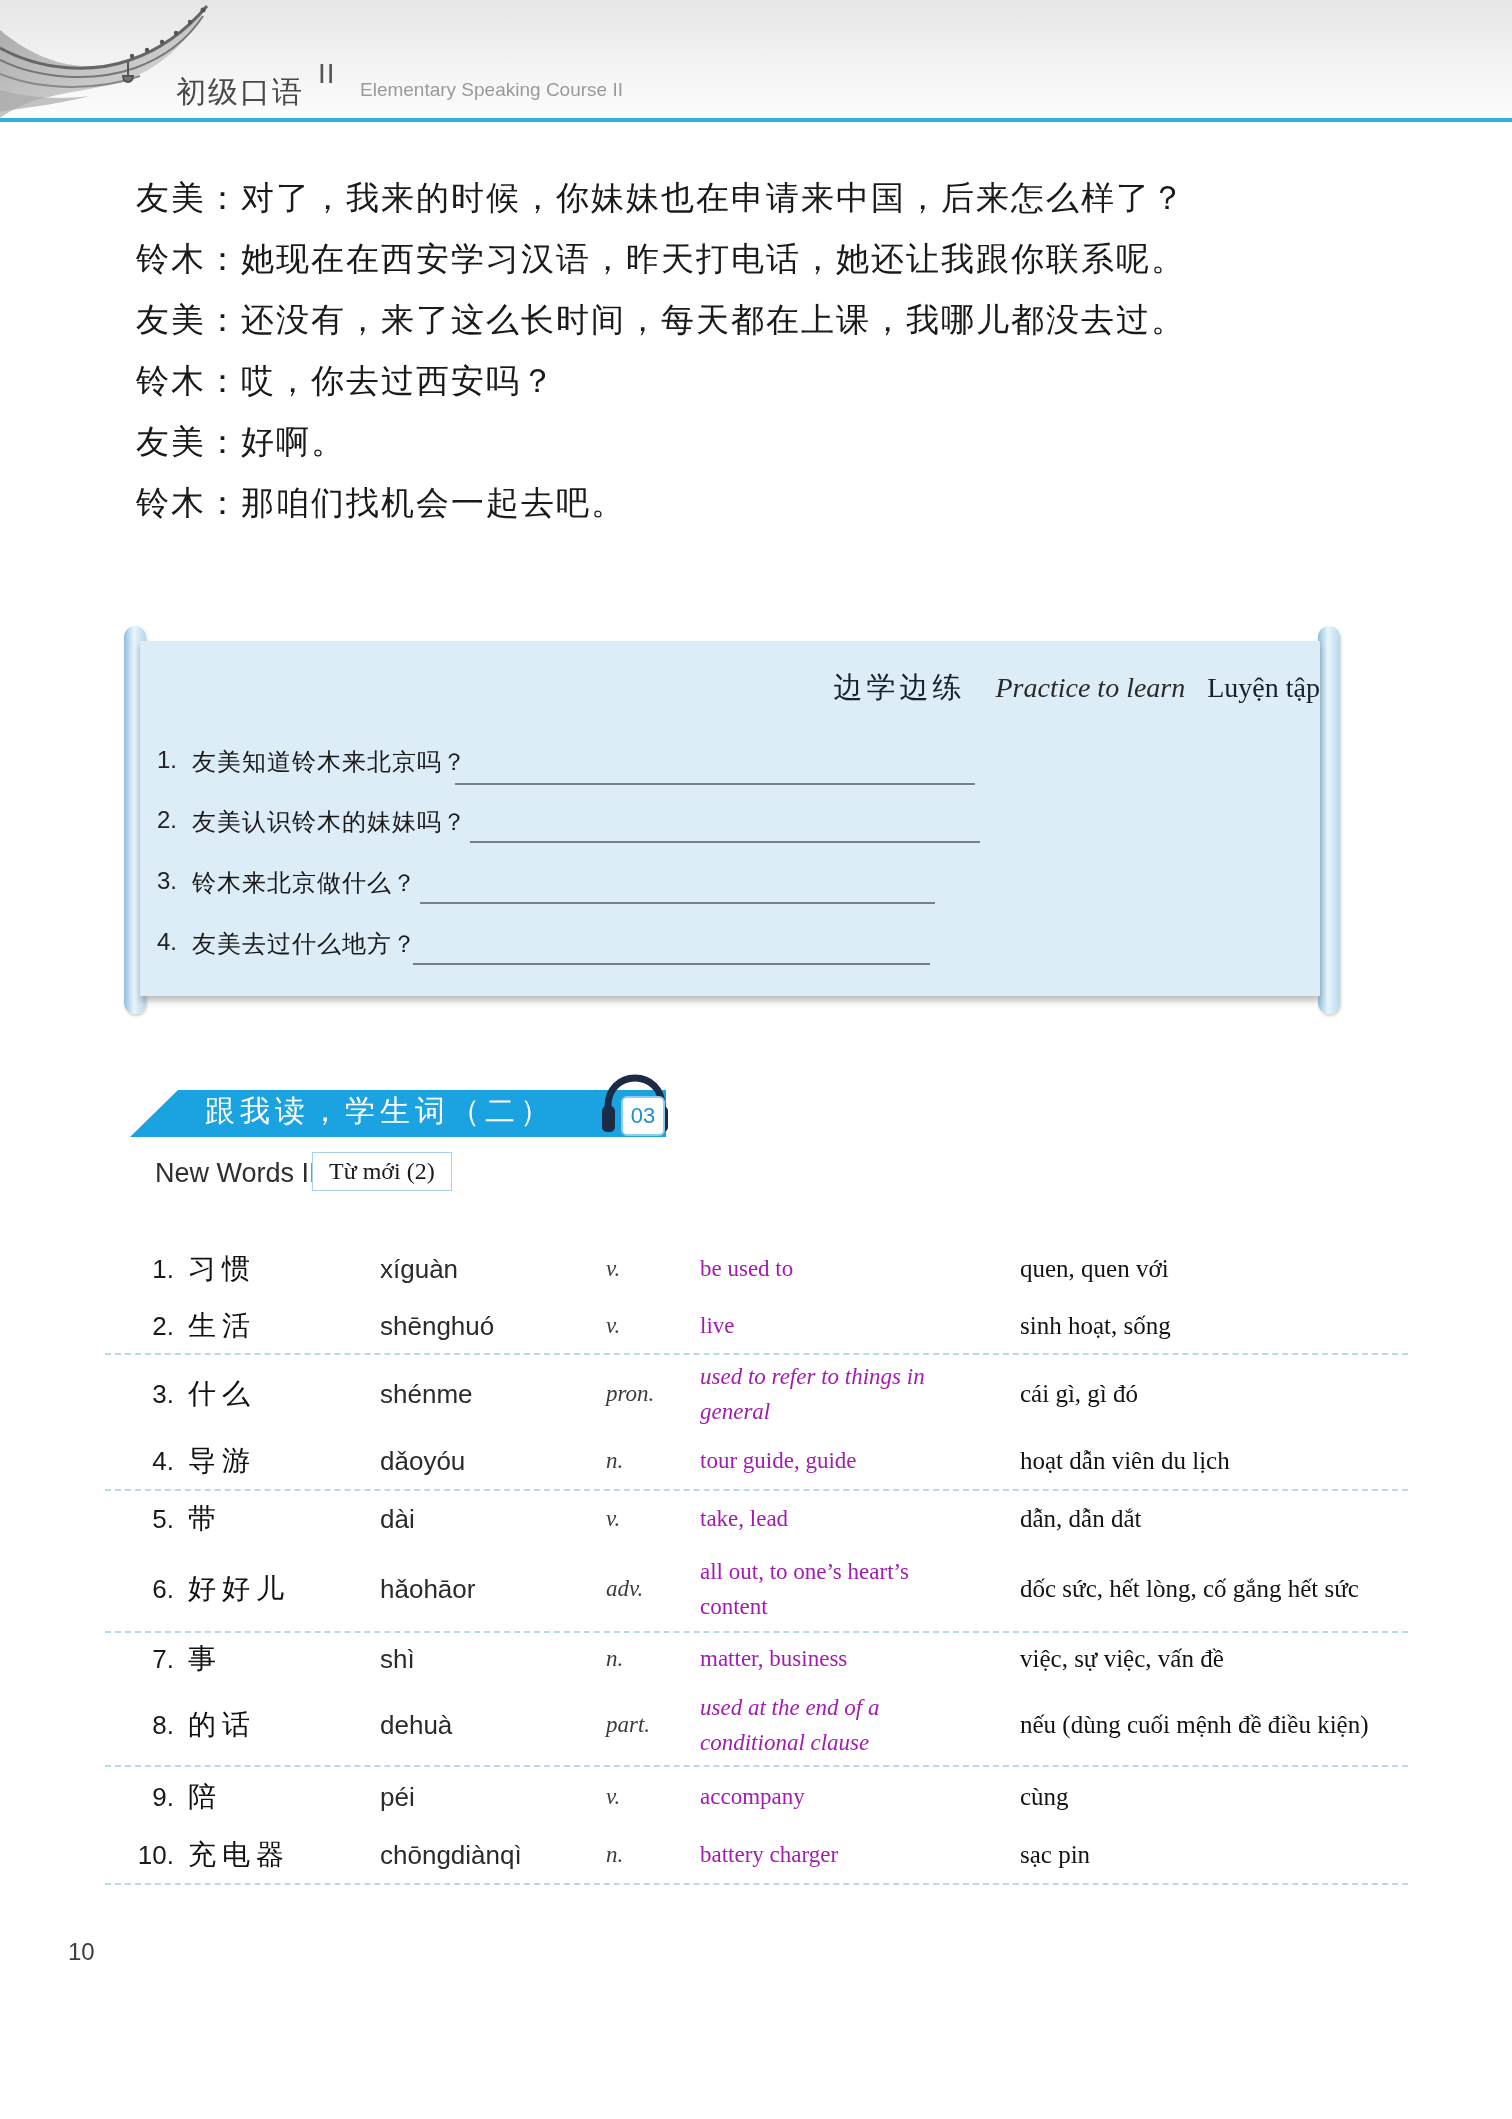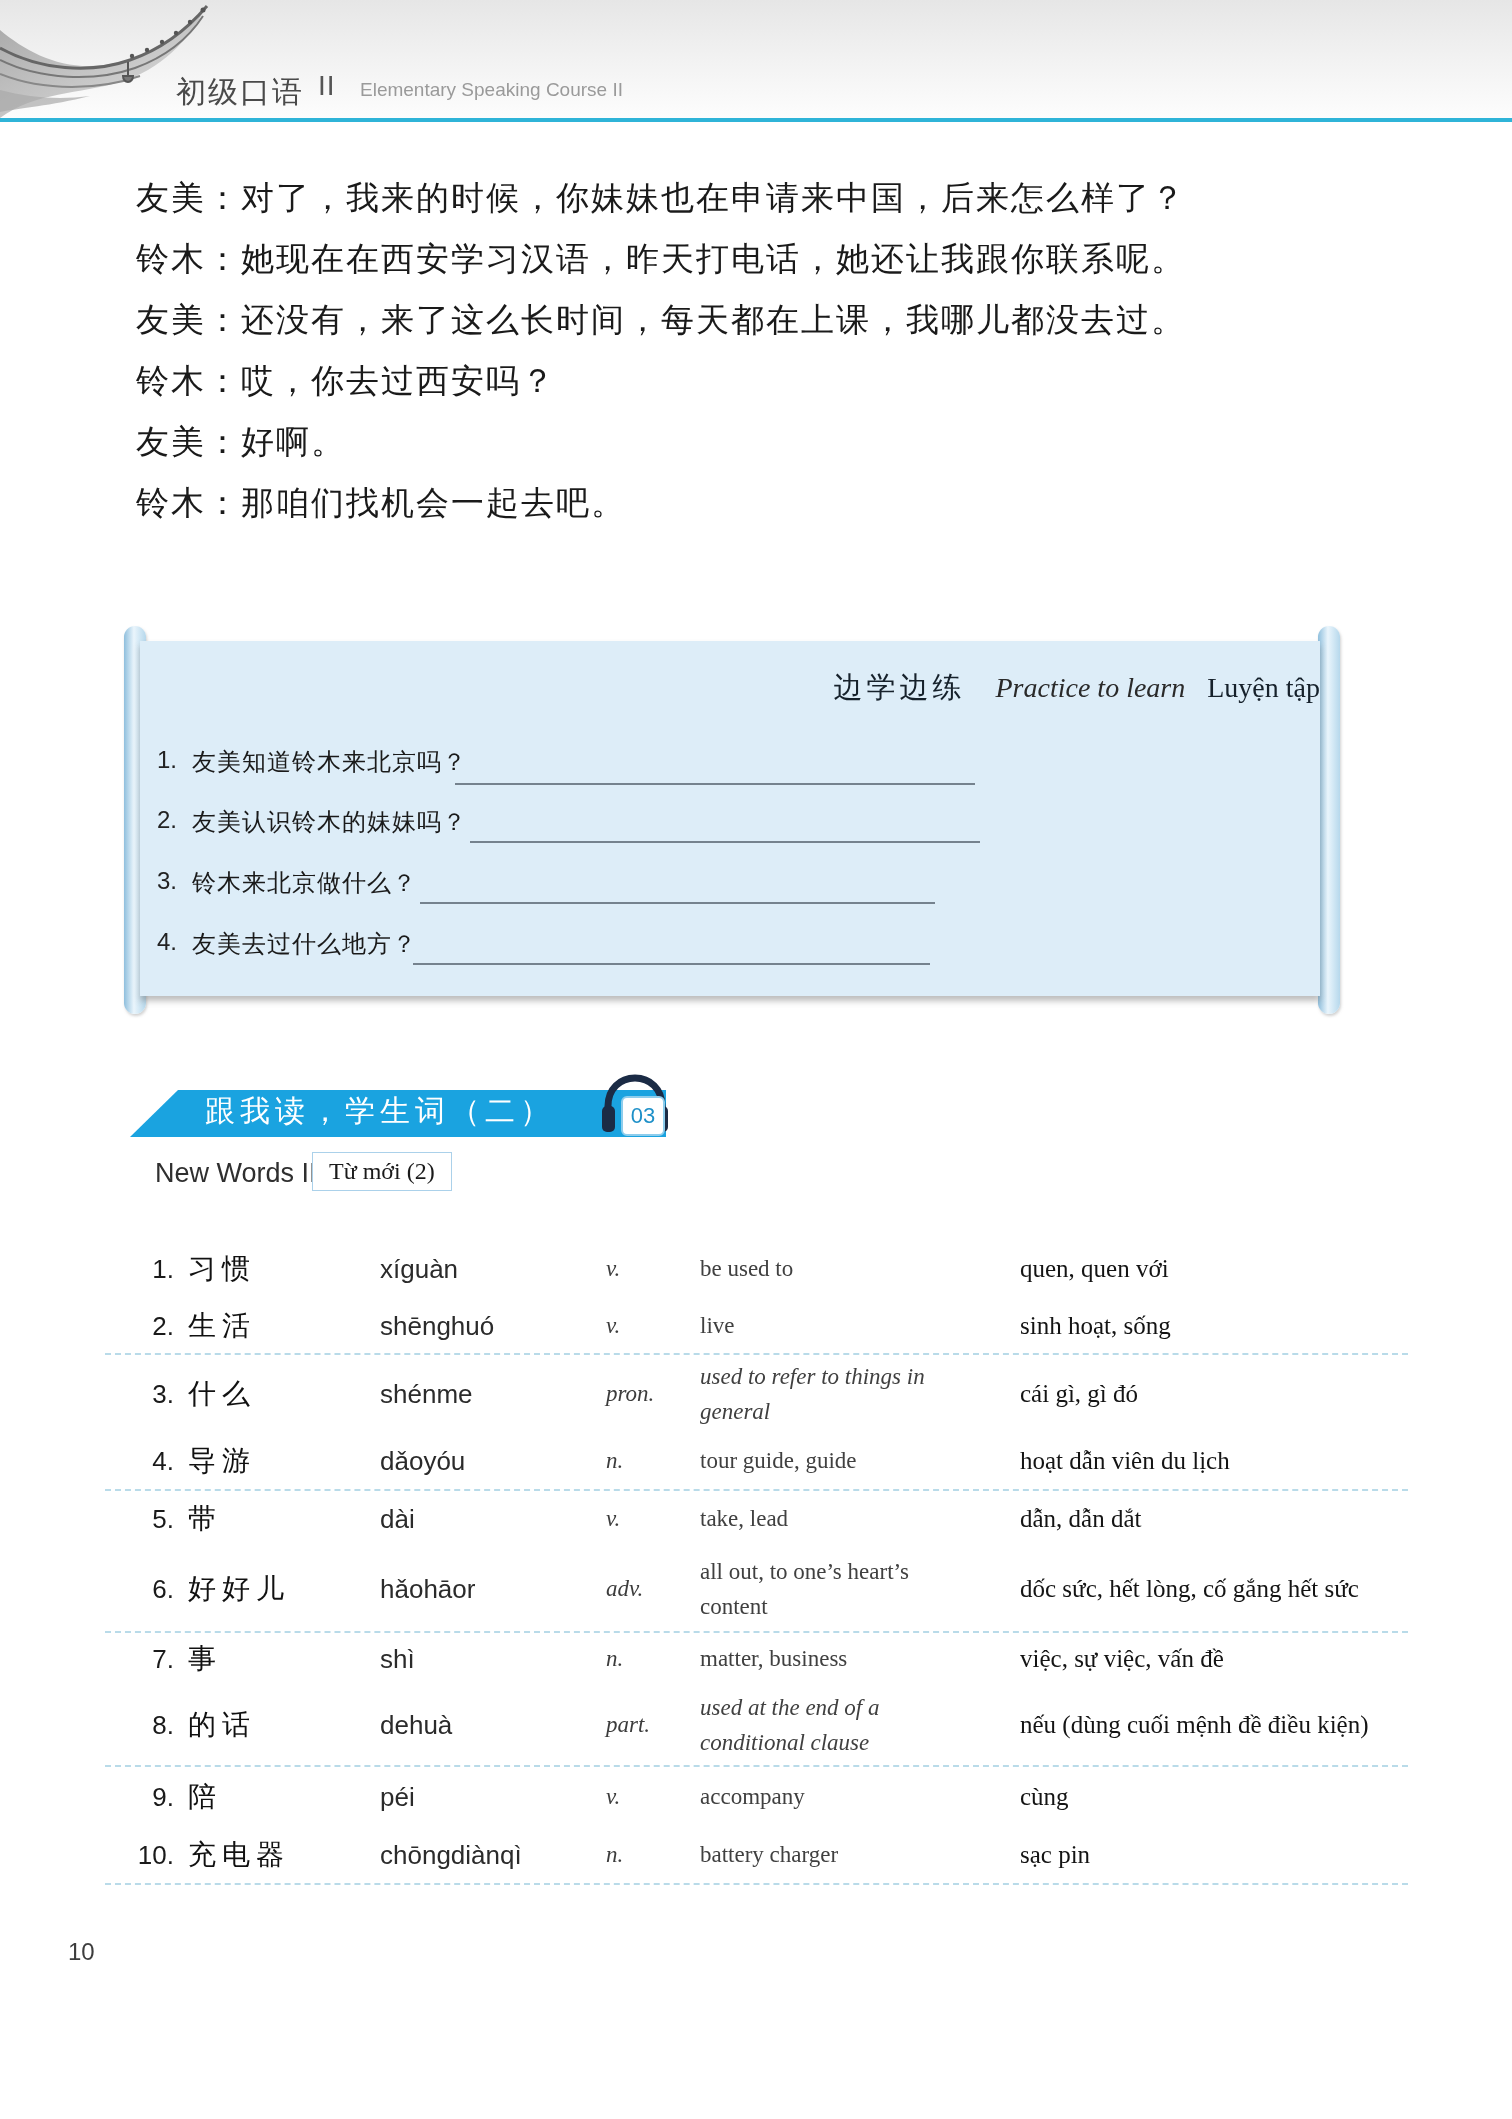--- a/index.html
+++ b/index.html
@@ -6,21 +6,21 @@
   #page{position:relative;width:1512px;height:2119px;background:#ffffff;overflow:hidden;
         font-family:"Liberation Serif",serif;}
 
   
   .header{position:absolute;left:0;top:0;width:1512px;height:118px;
           background:linear-gradient(180deg,#e6e6e6 0%,#f3f3f3 55%,#fdfdfd 100%);}
   .header-rule{position:absolute;left:0;top:118px;width:1512px;height:4px;background:#2fb4d8;}
   .roof{position:absolute;left:0;top:0;width:215px;height:118px;}
   .h-title{position:absolute;left:176px;top:72px;font-size:30px;color:#4a4a4a;
            font-family:"Liberation Serif",serif;letter-spacing:2px;}
-  .h-title-num{position:absolute;left:318px;top:70px;font-size:28px;color:#555;
+  .h-title-num{position:absolute;left:318px;top:58px;font-size:28px;color:#555;
            font-family:"Liberation Sans",sans-serif;letter-spacing:1px;}
   .h-title-en{position:absolute;left:360px;top:79px;font-size:19px;color:#9a9a9a;
            font-family:"Liberation Sans",sans-serif;}
 
   
   .dialogue{position:absolute;left:136px;top:168px;width:1280px;}
   .dlg-line{height:61px;line-height:61px;font-size:33px;letter-spacing:2px;color:#1a1a1a;
             font-family:"Liberation Serif",serif;white-space:nowrap;}
 
   
@@ -65,21 +65,21 @@
 
   
   .vocab{position:absolute;left:0;top:1240px;width:1512px;}
   .vrow{position:relative;}
   .vrow .cell{position:absolute;top:50%;transform:translateY(-50%);}
   .c-num{left:128px;width:46px;text-align:right;font-size:26px;color:#1a1a1a;
          font-family:"Liberation Sans",sans-serif;}
   .c-hz{left:188px;font-size:28px;color:#111;letter-spacing:6px;font-family:"Liberation Serif",serif;white-space:nowrap;}
   .c-py{left:380px;font-size:26px;color:#2b2b2b;font-family:"Liberation Sans",sans-serif;white-space:nowrap;}
   .c-pos{left:606px;font-size:23px;color:#3c3c3c;font-style:italic;font-family:"Liberation Serif",serif;}
-  .c-en{left:700px;width:258px;font-size:23px;color:#404040;line-height:1.5;font-family:"Liberation Serif",serif;}
+  .c-en{left:700px;width:258px;font-size:23px;color:#a21caf;line-height:1.5;font-family:"Liberation Serif",serif;}
   .c-en.note{font-style:italic;}
   .c-vi{left:1020px;width:350px;font-size:25px;color:#141414;line-height:1.35;font-family:"Liberation Serif",serif;}
   .vsep{height:0;border-top:2px dashed #b9dbe9;margin-left:105px;width:1303px;}
   .h58{height:58px;} .h55{height:55px;} .h78{height:78px;} .h56{height:56px;}
   .h84{height:84px;} .h52{height:52px;} .h80{height:80px;} .h60{height:60px;}
 
   
   .page-num{position:absolute;left:68px;top:1938px;font-size:24px;color:#3d3d3d;
             font-family:"Liberation Sans",sans-serif;}
 </style>

